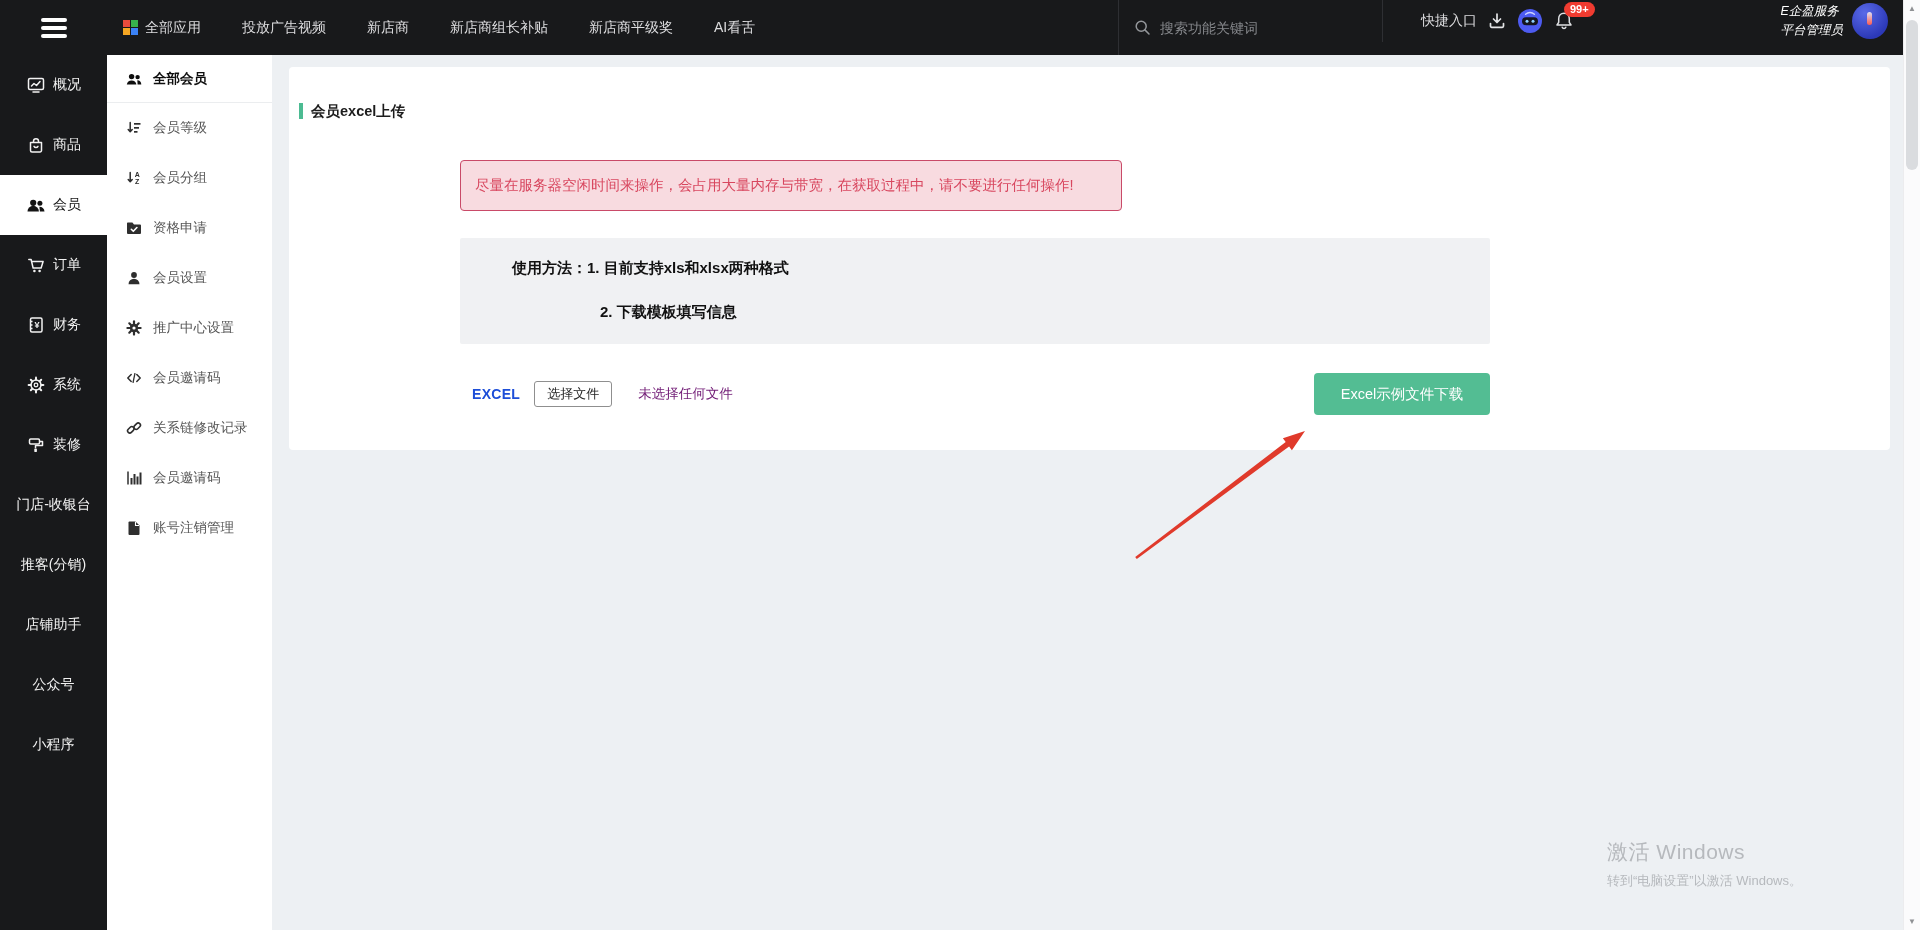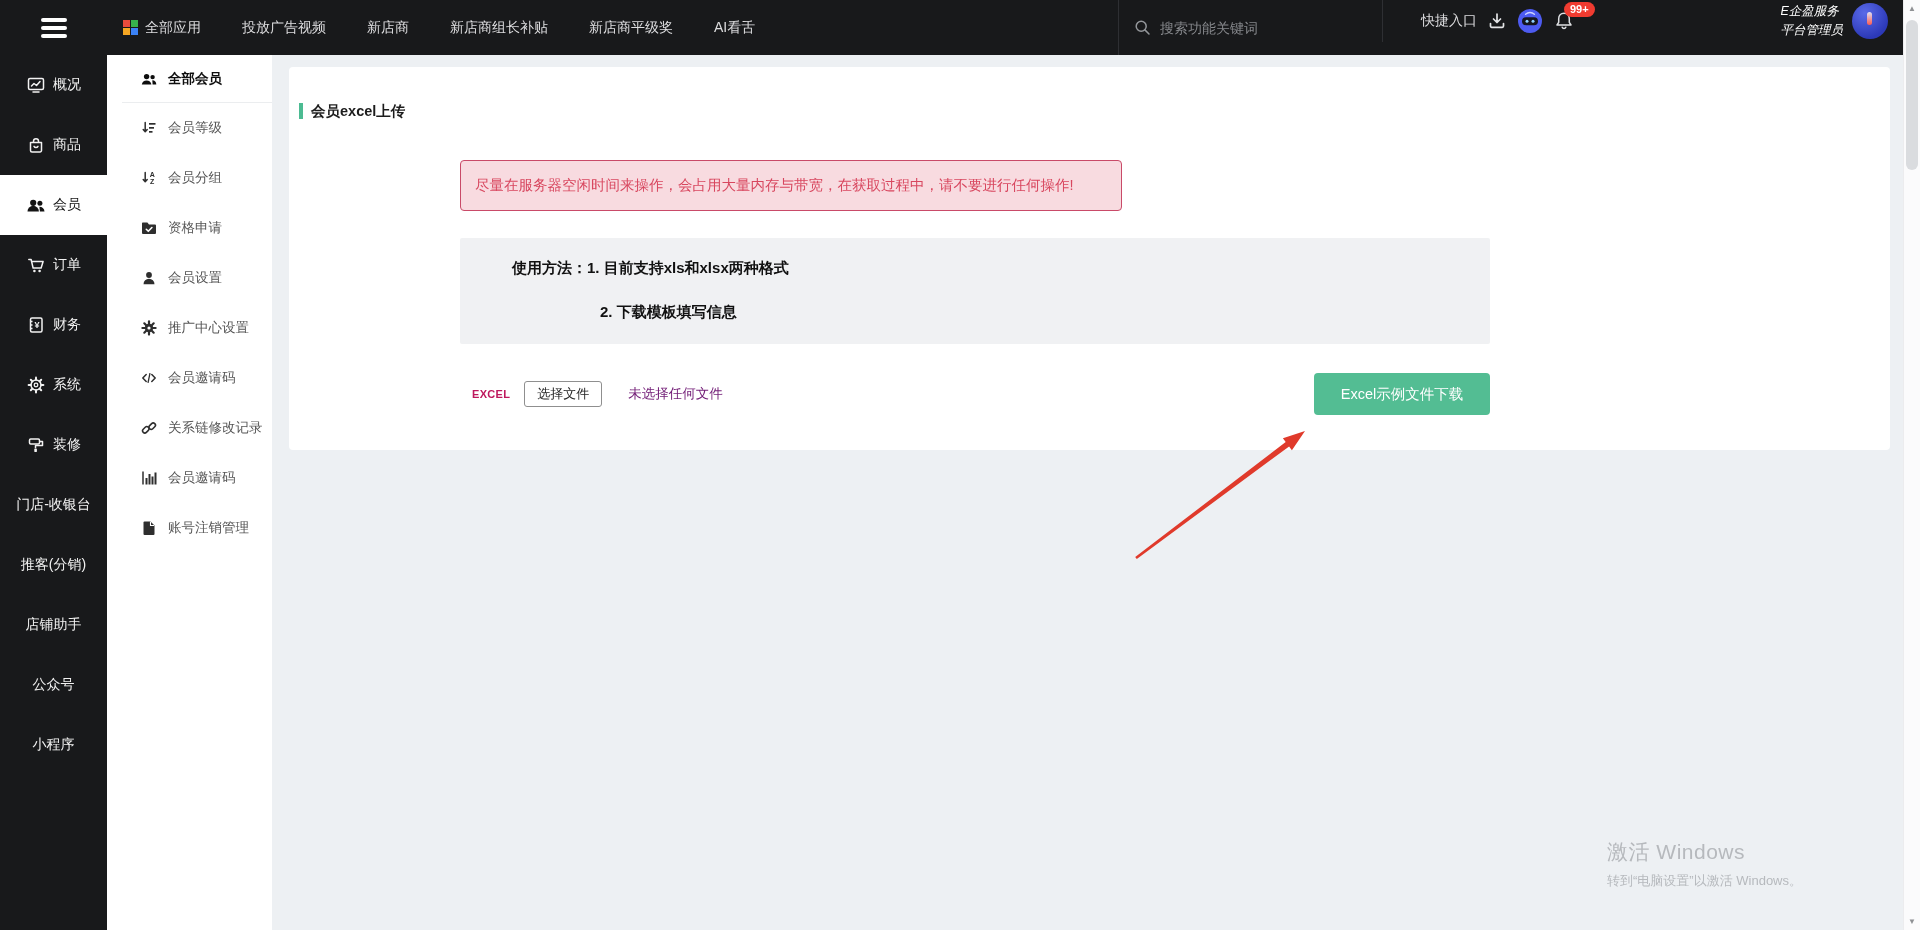--- a/index.html
+++ b/index.html
@@ -42,38 +42,38 @@
   
   .sidebar { position:absolute; top:55px; left:0; width:107px; height:875px; background:#18191b; z-index:10; }
   .side-item { height:60px; display:flex; align-items:center; justify-content:center; gap:7px;
                color:#f2f2f2; font-size:14px; cursor:pointer; white-space:nowrap; }
   .side-item svg { flex:none; }
   .side-item.active { background:#ffffff; color:#141414; }
 
   
   .submenu { position:absolute; top:55px; left:107px; width:165px; height:875px; background:#ffffff; z-index:9; }
   .sub-item { height:50px; display:flex; align-items:center; gap:11px; padding-left:19px;
-              color:#565656; font-size:13.5px; cursor:pointer; white-space:nowrap;margin-left:15px; }
+              color:#565656; font-size:13.5px; cursor:pointer; white-space:nowrap; }
   .sub-item svg { flex:none; color:#2e2e2e; }
   .sub-item.active { height:48px; font-weight:bold; color:#0e0e0e; border-bottom:1px solid #ebedef; }
   .sub-item.active svg { color:#0e0e0e; }
 
   
   .main { position:absolute; top:55px; left:272px; width:1876px; height:875px; background:#edf0f3; }
   .card { position:absolute; left:17px; top:12px; width:1601px; height:383px; background:#fff; border-radius:4px; }
   .title-accent { position:absolute; left:10px; top:36px; width:4px; height:16px; background:#4cbb92; }
   .page-title { position:absolute; left:22px; top:35px; font-size:14.5px; font-weight:bold; color:#1c1c1c; }
   .warn { position:absolute; left:171px; top:93px; width:662px; height:51px; background:#f8dbe0;
           border:1px solid #c94a68; border-radius:4px; display:flex; align-items:center; padding:0 14px;
           color:#d8475f; font-size:14.5px; white-space:nowrap; }
   .usage { position:absolute; left:171px; top:171px; width:1030px; height:106px; background:#f0f1f3; border-radius:2px; }
   .usage .l1 { position:absolute; left:52px; top:21px; font-size:15px; font-weight:bold; color:#111; }
   .usage .l2 { position:absolute; left:140px; top:65px; font-size:15px; font-weight:bold; color:#111; }
   .excel-row { position:absolute; left:183px; top:313px; height:28px; display:flex; align-items:center; }
-  .excel-label { font-size:11px; font-weight:bold; color:#be185d; letter-spacing:.3px; }
+  .excel-label { font-size:14px; font-weight:bold; color:#1d4ed8; letter-spacing:.3px; }
   .choose-btn { margin-left:14px; height:26px; padding:0 12px; background:#fff; border:1px solid #8f8f8f; border-radius:3px;
                 font-size:13px; color:#242424; display:flex; align-items:center; cursor:pointer;
                 font-family:"Liberation Sans","DejaVu Sans",sans-serif; }
   .file-status { margin-left:26px; font-size:13.5px; color:#701a75; }
   .dl-btn { position:absolute; left:1025px; top:306px; width:176px; height:42px; background:#53bd93; border:none;
             border-radius:4px; color:#fff; font-size:14.5px; display:flex; align-items:center; justify-content:center;
             cursor:pointer; font-family:"Liberation Sans","DejaVu Sans",sans-serif; }
   .arrow-layer { position:absolute; left:0; top:0; width:1648px; height:875px; pointer-events:none; }
   .watermark { position:absolute; left:1335px; top:783px; color:#b6b9bd; }
   .watermark .w1 { font-size:21px; letter-spacing:.5px; }

